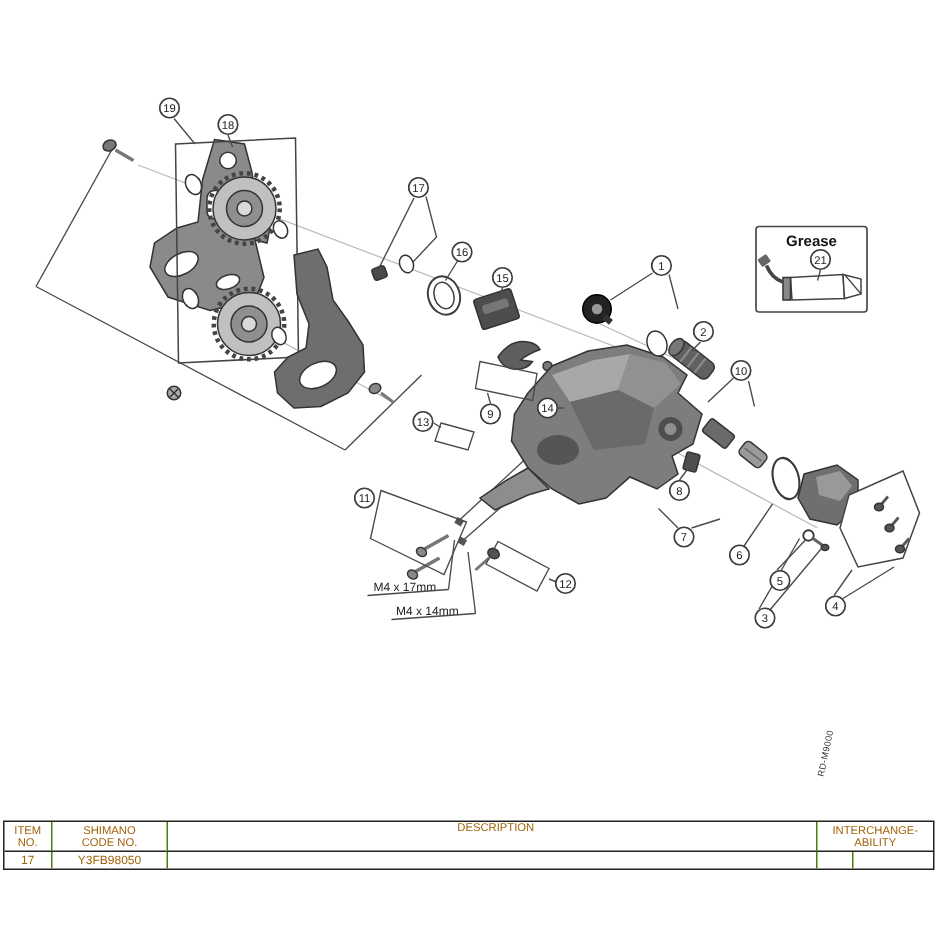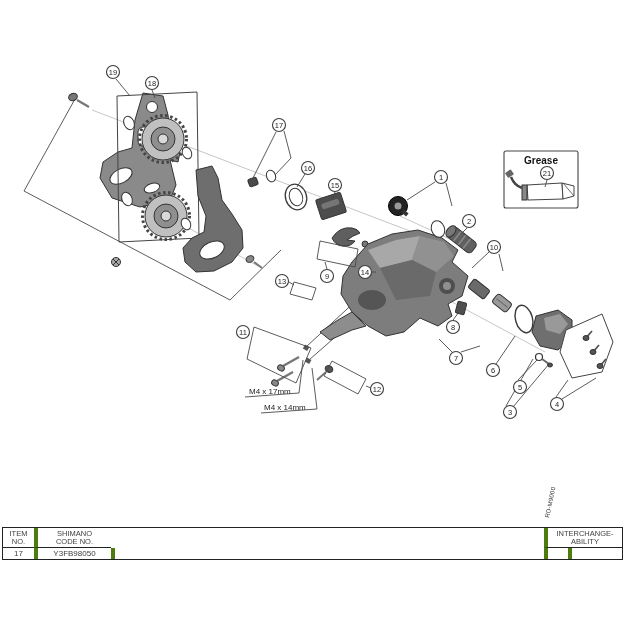--- a/index.html
+++ b/index.html
@@ -10,26 +10,26 @@
   .ol{stroke:#333;stroke-width:1;}
   .ldr{stroke:#4a4a4a;stroke-width:.9;fill:none;}
   .grp{stroke:#4a4a4a;stroke-width:.9;fill:none;}
   .axis{stroke:#b8b8b8;stroke-width:.8;}
   .callout circle{fill:#fff;stroke:#3c3c3c;stroke-width:1.1;}
   .callout text{font:400 7.5px "Liberation Sans",sans-serif;text-anchor:middle;fill:#1d1d1d;}
   .m4label{font:400 8px "Liberation Sans",sans-serif;fill:#222;}
   .grease-t{font:700 10px "Liberation Sans",sans-serif;fill:#111;text-anchor:middle;}
   .modelcode{font:400 6px "Liberation Sans",sans-serif;fill:#333;letter-spacing:.3px;}
   
-  .ptable{position:absolute;left:2px;top:527px;width:619px;border:1.2px solid #222;
+  .ptable{position:absolute;left:2px;top:547px;width:619px;border:1.2px solid #222;
           border-bottom-width:1.8px;display:grid;
           grid-template-columns:31px 77px 433px 24px 28px 26px;
-          grid-template-rows:20px 11px;background:#fff;color:#404040;}
+          grid-template-rows:20px 11px;background:#fff;color:#a16207;}
   .ptable > div{display:flex;align-items:center;justify-content:center;
-          font-size:7.5px;line-height:8px;border-left:4px solid #4d7c0f;overflow:hidden;}
+          font-size:7.5px;line-height:8px;border-left:1px solid #4d7c0f;overflow:hidden;}
   .ptable > div.col1{border-left:none;}
   .ptable > .hdr{border-bottom:1px solid #222;flex-direction:column;text-align:center;}
   .ptable > .hdr.left{align-items:flex-start;padding-left:5px;flex-direction:row;}
   .ptable > .hdr.span3{grid-column:4/7;}
   .ptable > .cell{font-size:8px;}
   .ptable > .cell.left{justify-content:flex-start;padding-left:6px;}
 </style>
 </head>
 <body>
 
@@ -351,20 +351,23 @@
 
 <div class="ptable">
   <div class="hdr col1">
     <span>ITEM</span>
         <span>NO.</span>
   </div>
   <div class="hdr">
     <span>SHIMANO</span>
         <span>CODE NO.</span>
   </div>
+  <div class="hdr left">
+    <span>DESCRIPTION</span>
+  </div>
   <div class="hdr span3">
     <span>INTERCHANGE-</span>
         <span>ABILITY</span>
   </div>
 
   <div class="cell col1">17</div>
   <div class="cell">Y3FB98050</div>
   <div class="cell"></div>
   <div class="cell"></div>
   <div class="cell"></div>

